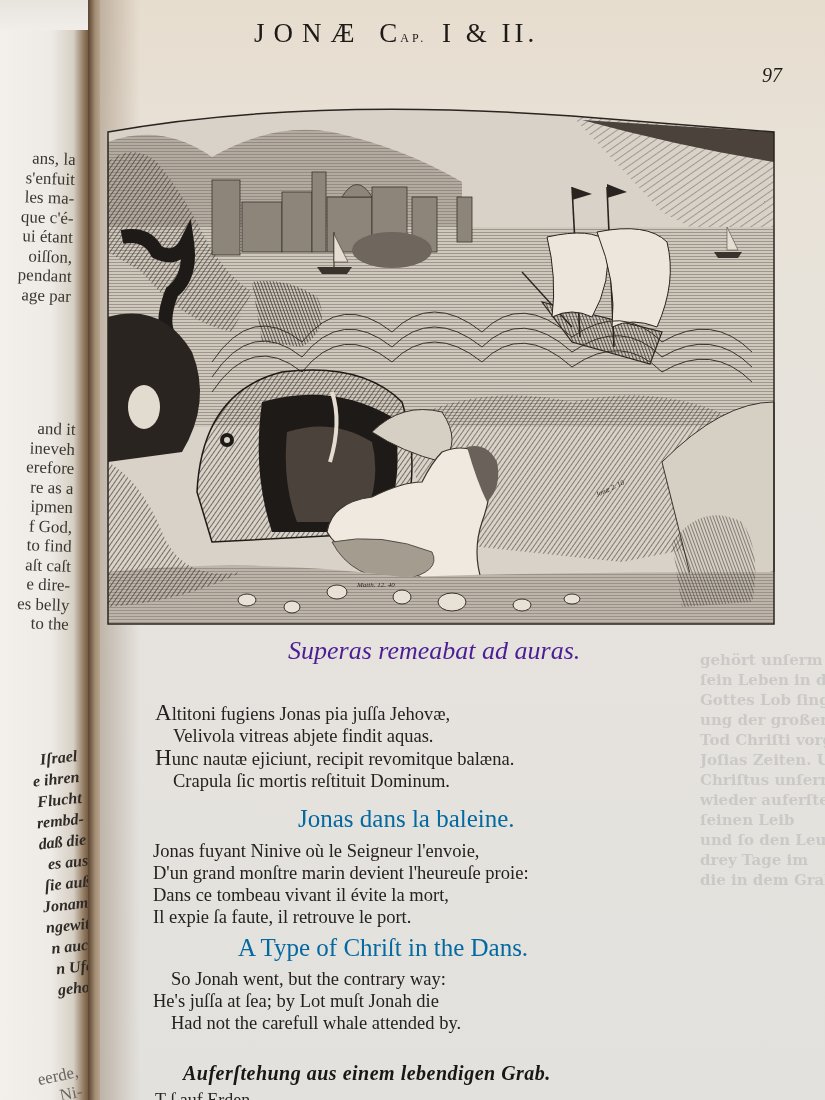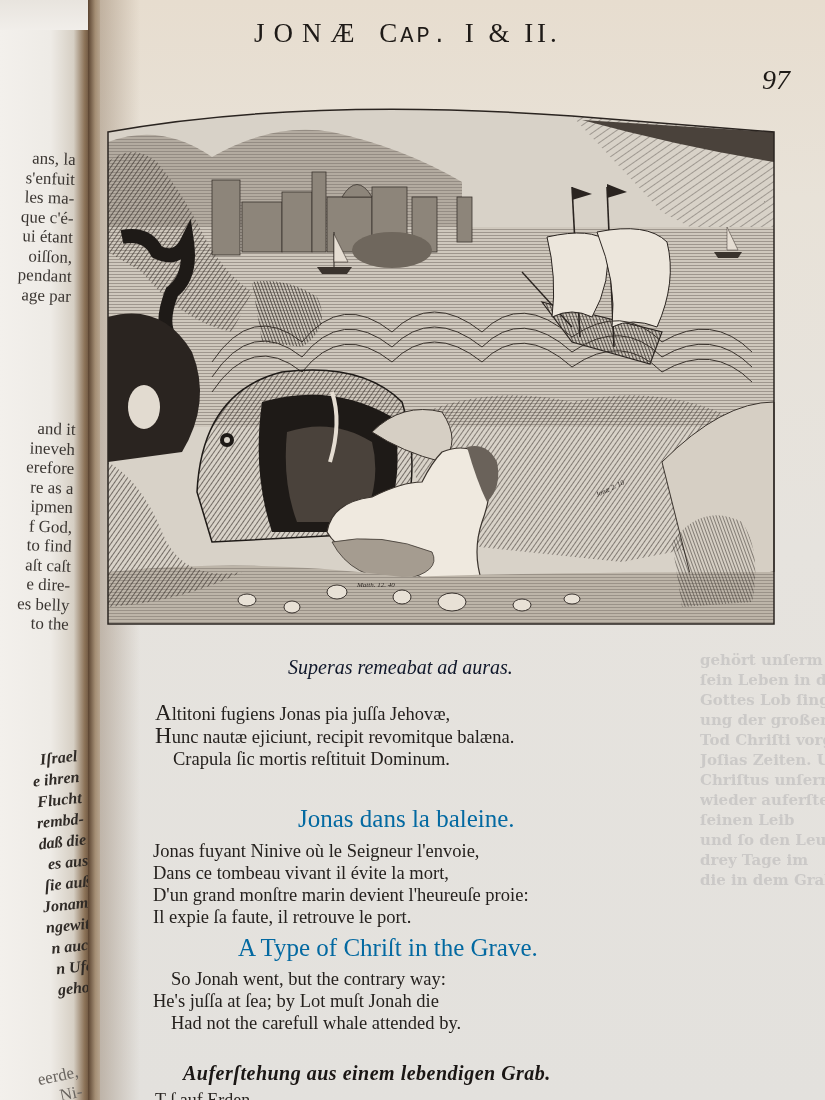--- a/index.html
+++ b/index.html
@@ -36,27 +36,27 @@
   }
   .bleed {
     position:absolute; left:600px; top:650px; width:200px; height:300px;
     color:rgba(90,90,100,.18); font-size:15px; line-height:20px; font-weight:bold;
     font-family:"DejaVu Serif", serif; overflow:hidden; white-space:nowrap;
   }
   .running-head {
     position:absolute; left:254px; top:18px; font-size:27px; letter-spacing:9px; color:#1e1a17;
   }
   .running-head .cap { letter-spacing:3px; }
-  .running-head .sc { font-size:22px; letter-spacing:3px;font-family:Liberation Mono, monospace; }
-  .page-number { position:absolute; left:762px; top:64px; font-size:28px; font-style:italic; color:#1e1a17; }
+  .running-head .sc { font-size:12px; letter-spacing:3px; }
+  .page-number { position:absolute; left:762px; top:64px; font-size:20px; font-style:italic; color:#1e1a17; }
   .plate {
     position:absolute; left:102px; top:102px; width:678px; height:528px;
   }
   .caption {
-    position:absolute; left:288px; top:656px; font-style:italic; font-size:20px; color:#0f172a;
+    position:absolute; left:288px; top:636px; font-style:italic; font-size:26px; color:#4c1d95;
   }
   .verse { position:absolute; font-size:18.5px; line-height:22px; color:#25211e; }
   .verse div { white-space:nowrap; }
   .verse .ind { padding-left:18px; }
   .verse .dropcap { font-size:23px; }
   .heading { position:absolute; font-size:25px; color:#0369a1; white-space:nowrap; }
   .fraktur-heading { position:absolute; font-size:20px; font-weight:bold; font-style:italic;
     color:#1a1614; white-space:nowrap; letter-spacing:.5px; }
   .cut-line { position:absolute; left:155px; top:1090px; font-size:18px; color:#2a2622; white-space:nowrap; }
 </style>
@@ -244,33 +244,34 @@
     <text x="495" y="395" font-size="7" font-style="italic" fill="#2a2420" font-family="Liberation Serif, serif" transform="rotate(-25 495 395)">Jonæ 2. 10</text>
 
     <path d="M6 30 Q200 -5 470 14 L672 30 L672 522 L6 522 Z" fill="none" stroke="#2a2420" stroke-width="1.5"></path>
   </svg>
 </div>
 
 <div class="caption">Superas remeabat ad auras.</div>
 
 <div class="verse" style="left:155px; top:702px;">
   <div><span class="dropcap">A</span><span>ltitoni fugiens Jonas pia juſſa Jehovæ,</span></div>
+  <div class="ind"><span>Velivola vitreas abjete findit aquas.</span></div>
   <div><span class="dropcap">H</span><span>unc nautæ ejiciunt, recipit revomitque balæna.</span></div>
   <div class="ind"><span>Crapula ſic mortis reſtituit Dominum.</span></div>
 </div>
 
 <div class="heading" style="left:298px; top:805px;">Jonas dans la baleine.</div>
 <div class="verse" style="left:153px; top:840px;">
   <div>Jonas fuyant Ninive où le Seigneur l'envoie,</div>
+  <div>D'un grand monſtre marin devient l'heureuſe proie:</div>
   <div>Dans ce tombeau vivant il évite la mort,</div>
-  <div>D'un grand monſtre marin devient l'heureuſe proie:</div>
   <div>Il expie ſa faute, il retrouve le port.</div>
 </div>
 
-<div class="heading" style="left:238px; top:934px;">A Type of Chriſt in the Grave.</div>
+<div class="heading" style="left:238px; top:934px;">A Type of Chriſt in the Dans.</div>
 <div class="verse" style="left:153px; top:968px;">
   <div class="ind">So Jonah went, but the contrary way:</div>
   <div>He's juſſa at ſea; by Lot muſt Jonah die</div>
   <div class="ind">Had not the carefull whale attended by.</div>
 </div>
 
 <div class="fraktur-heading" style="left:183px; top:1062px;">Auferſtehung aus einem lebendigen Grab.</div>
 <div class="cut-line">T                                          ſ   auf Erden.</div>
 
 </body></html>

